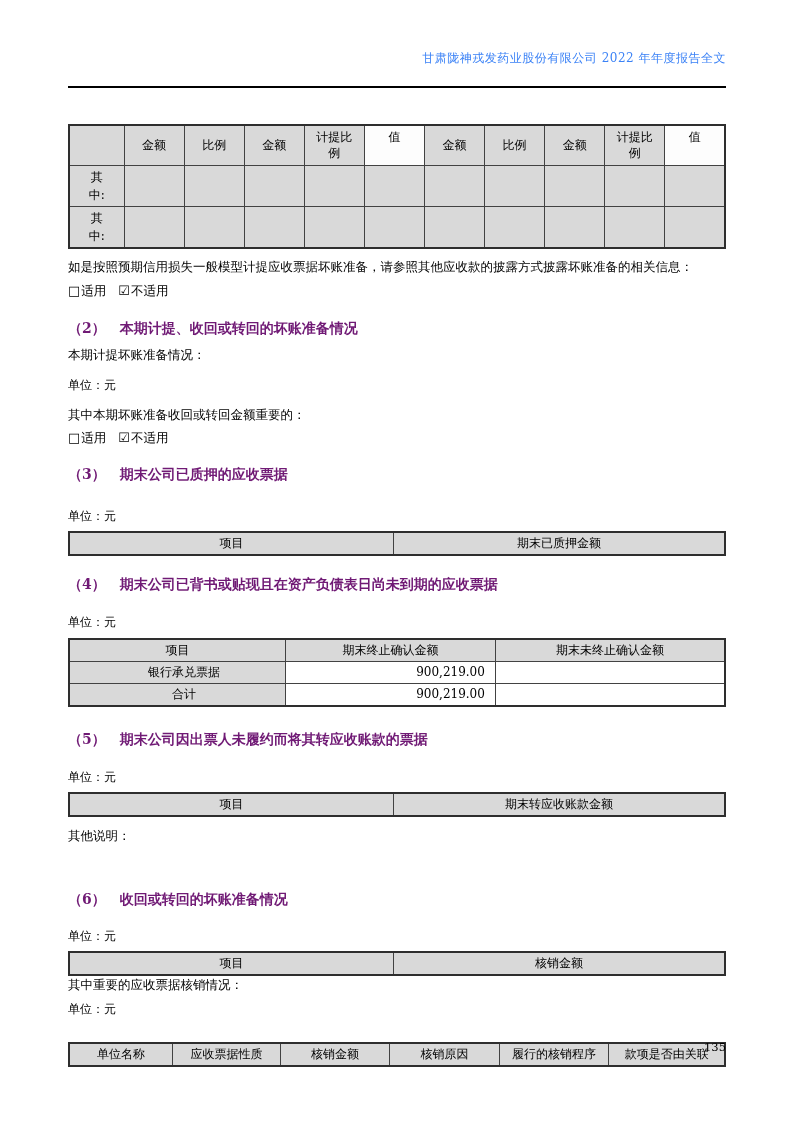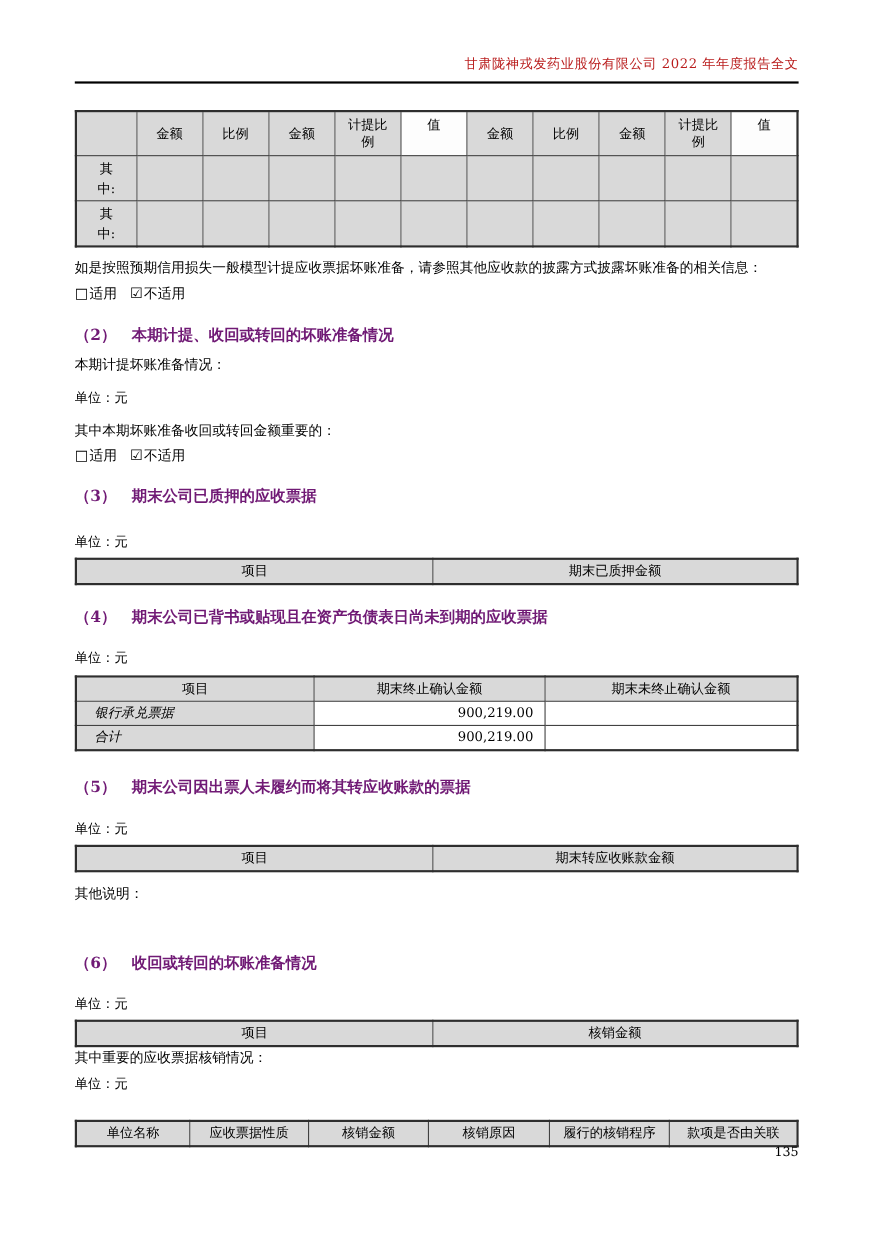--- a/index.html
+++ b/index.html
@@ -14,40 +14,40 @@
     height: 1122px;
     margin: 0 auto;
     background: #ffffff;
     padding: 50px 67px 0 68px;
     overflow: hidden;
   }
   
   .doc-header {
     text-align: right;
     font-size: 12px;
-    color: #b91c1c;
-    padding-bottom: 7px;
+    color: #3b82f6;
+    padding-bottom: 19px;
     border-bottom: 2px solid #000;
     letter-spacing: 0.5px;
   }
   
   table { border-collapse: collapse; width: 100%; table-layout: fixed; }
   table { border: 2px solid #2e2e2e; }
   td {
     border: 1px solid #424242;
     background: #d9d9d9;
     font-size: 12px;
     text-align: center;
     vertical-align: middle;
     padding: 2px 3px;
     color: #000;
     overflow: hidden;
   }
   
-  .t1 { margin-top: 24px; }
+  .t1 { margin-top: 36px; }
   .t1 .hdr td { height: 40px; }
   .t1 .body td { height: 37px; }
   .t1 td.val-top { background: #fdfdfd; vertical-align: top; padding-top: 3px; }
   .narrow { display: inline-block; width: 42px; line-height: 1.35; }
   .wrap-narrow { display: inline-block; width: 20px; line-height: 1.5; }
   
   .note { font-size: 12.5px; margin-top: 9px; line-height: 17px; color: #000; }
   .checkline { font-size: 12.5px; margin-top: 8px; color: #000; }
   .checkline .cb { font-size: 13px; margin-right: 1px; }
   .checkline .second { margin-left: 8px; }
@@ -56,21 +56,21 @@
   .unit { text-align: left; font-size: 12px; margin-top: 14px; color: #000; }
   
   .t2 { margin-top: 6px; }
   .t2 td { height: 20px; }
   
   .t-two { margin-top: 6px; }
   .t-two td { height: 23px; }
   
   .t4 { margin-top: 7px; }
   .t4 td { height: 20px; }
-  .t4 .body td.item { text-align: left; padding-left: 16px; font-style: italic; }
+  .t4 .body td.item { text-align: center; padding-left: 16px; }
   .t4 .body td.amt { background: #ffffff; text-align: right; padding-right: 10px; }
   .t4 .body td.empty-amt { background: #ffffff; }
   
   .t7 { margin-top: 24px; }
   .t7 td { height: 23px; }
   .pgnum {
     position: absolute;
     right: 67px;
     top: 1040px;
     font-size: 11.5px;

